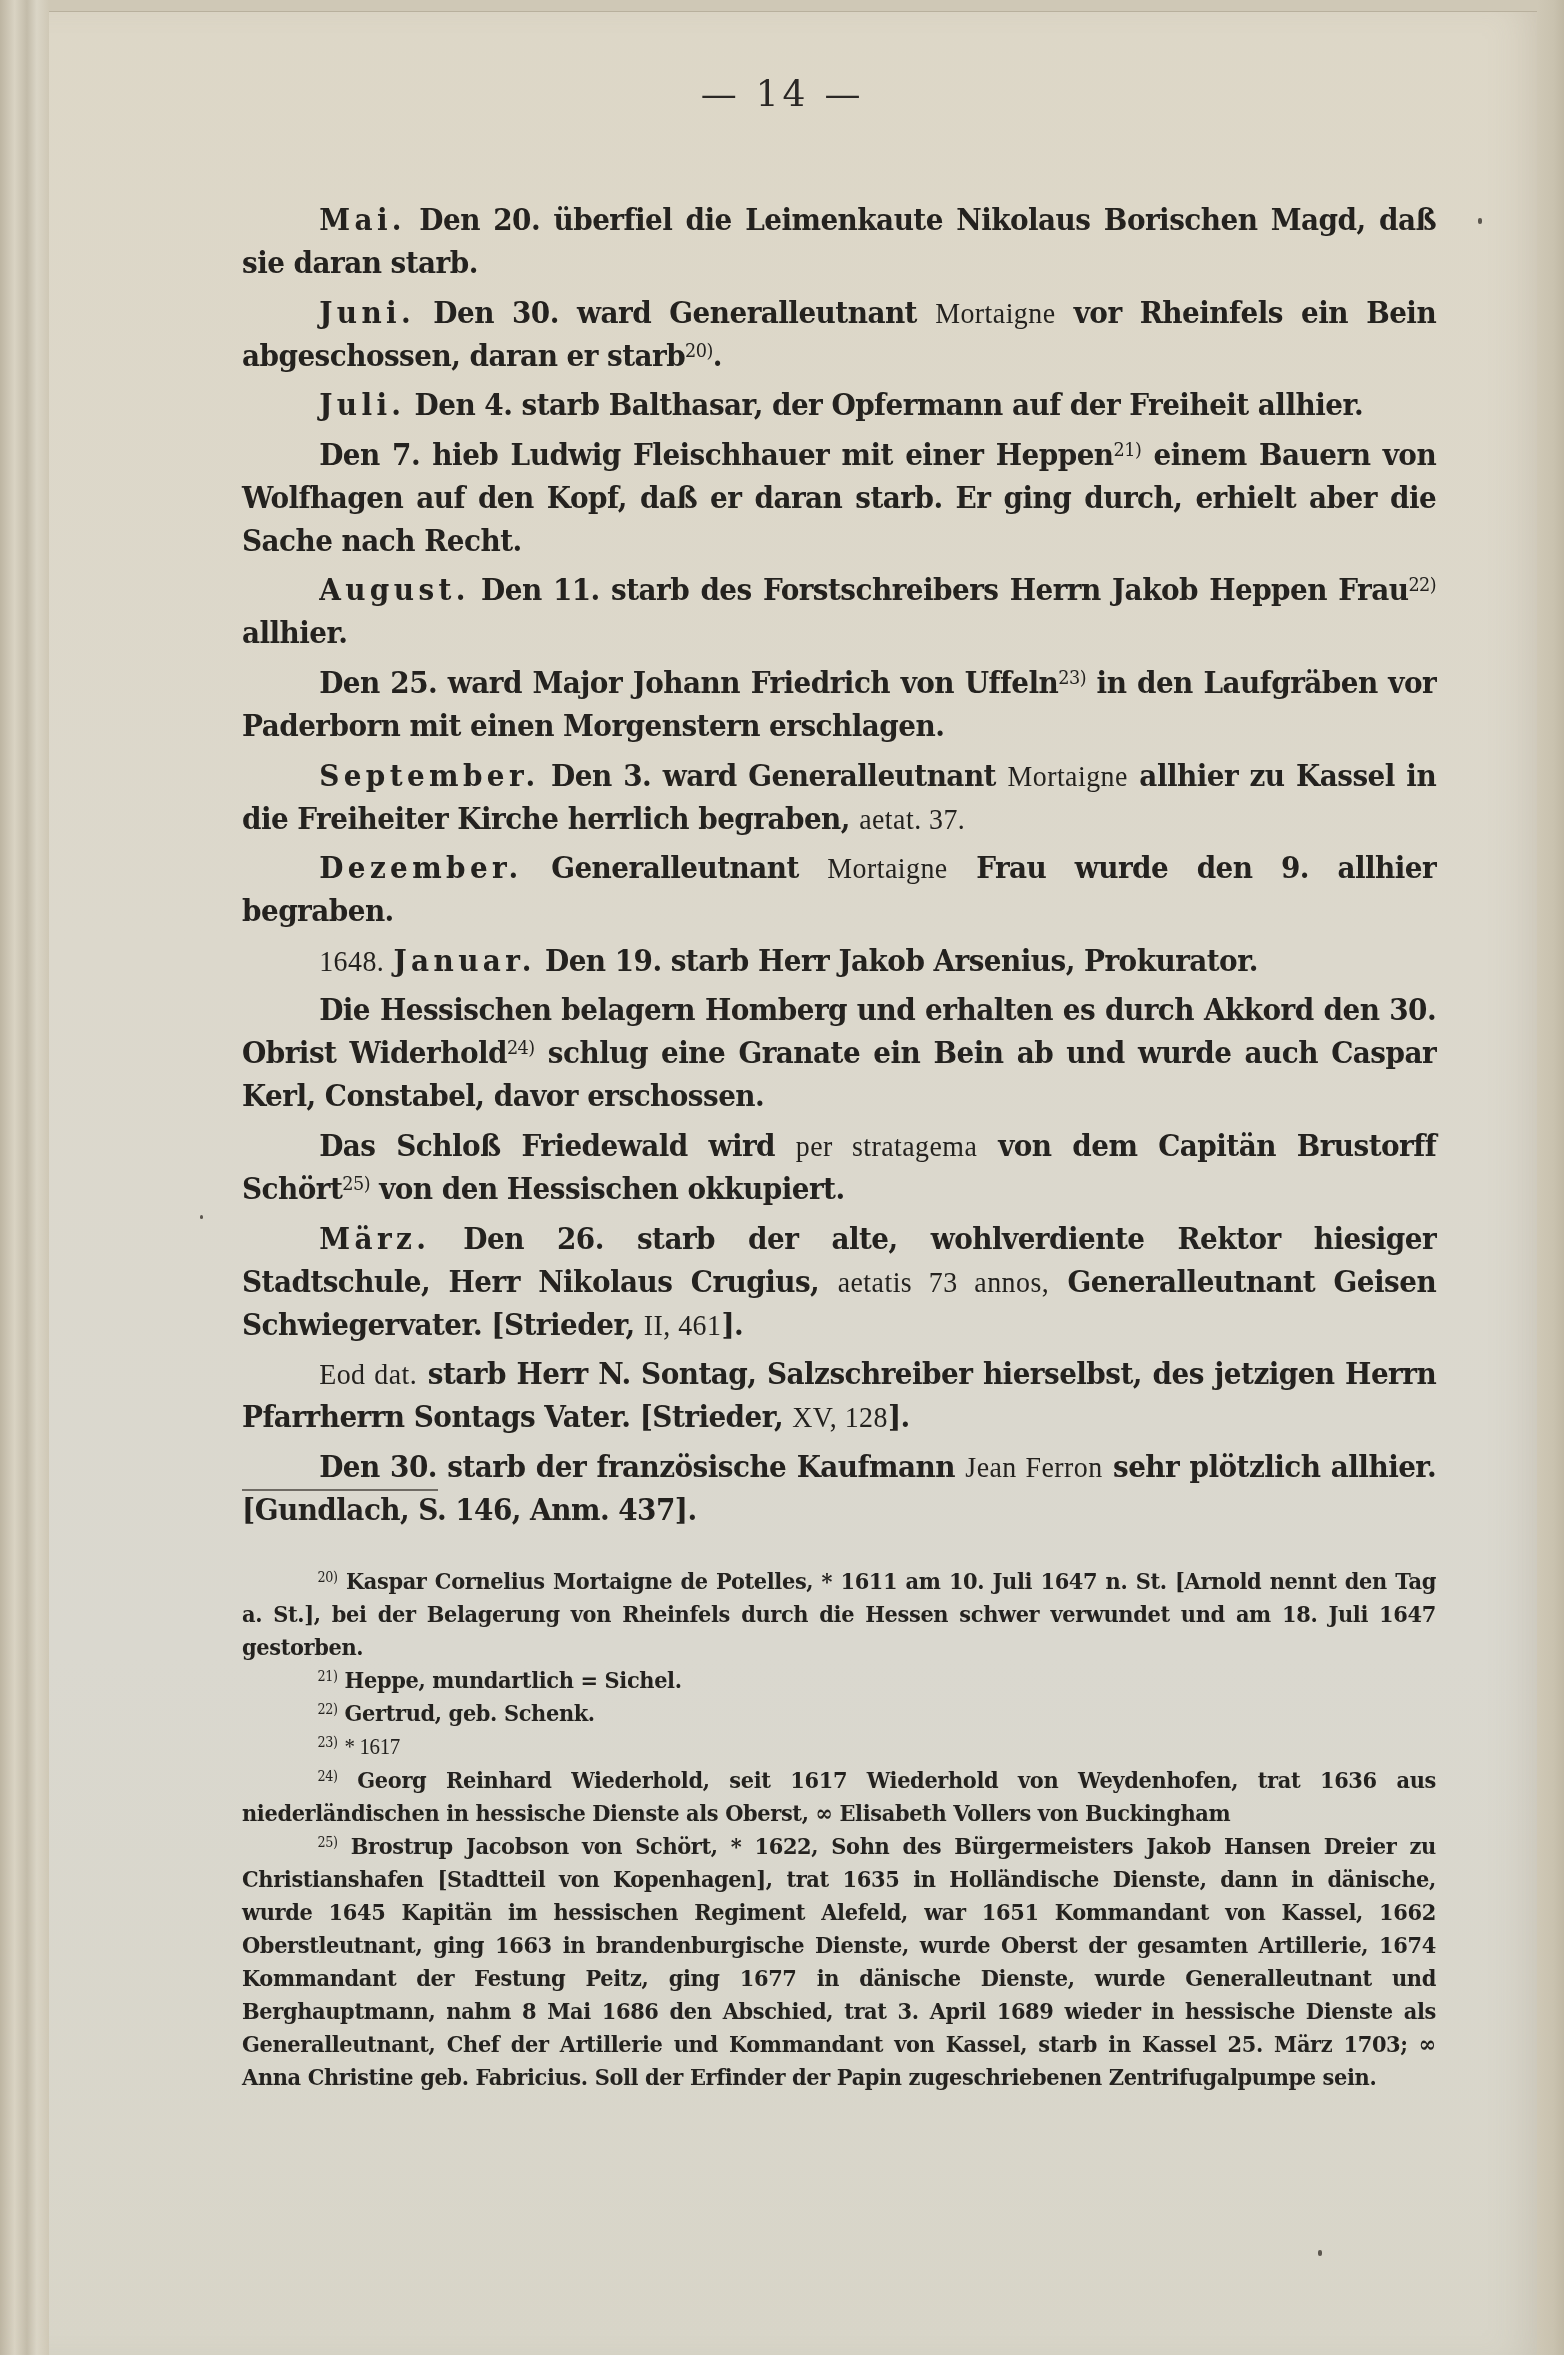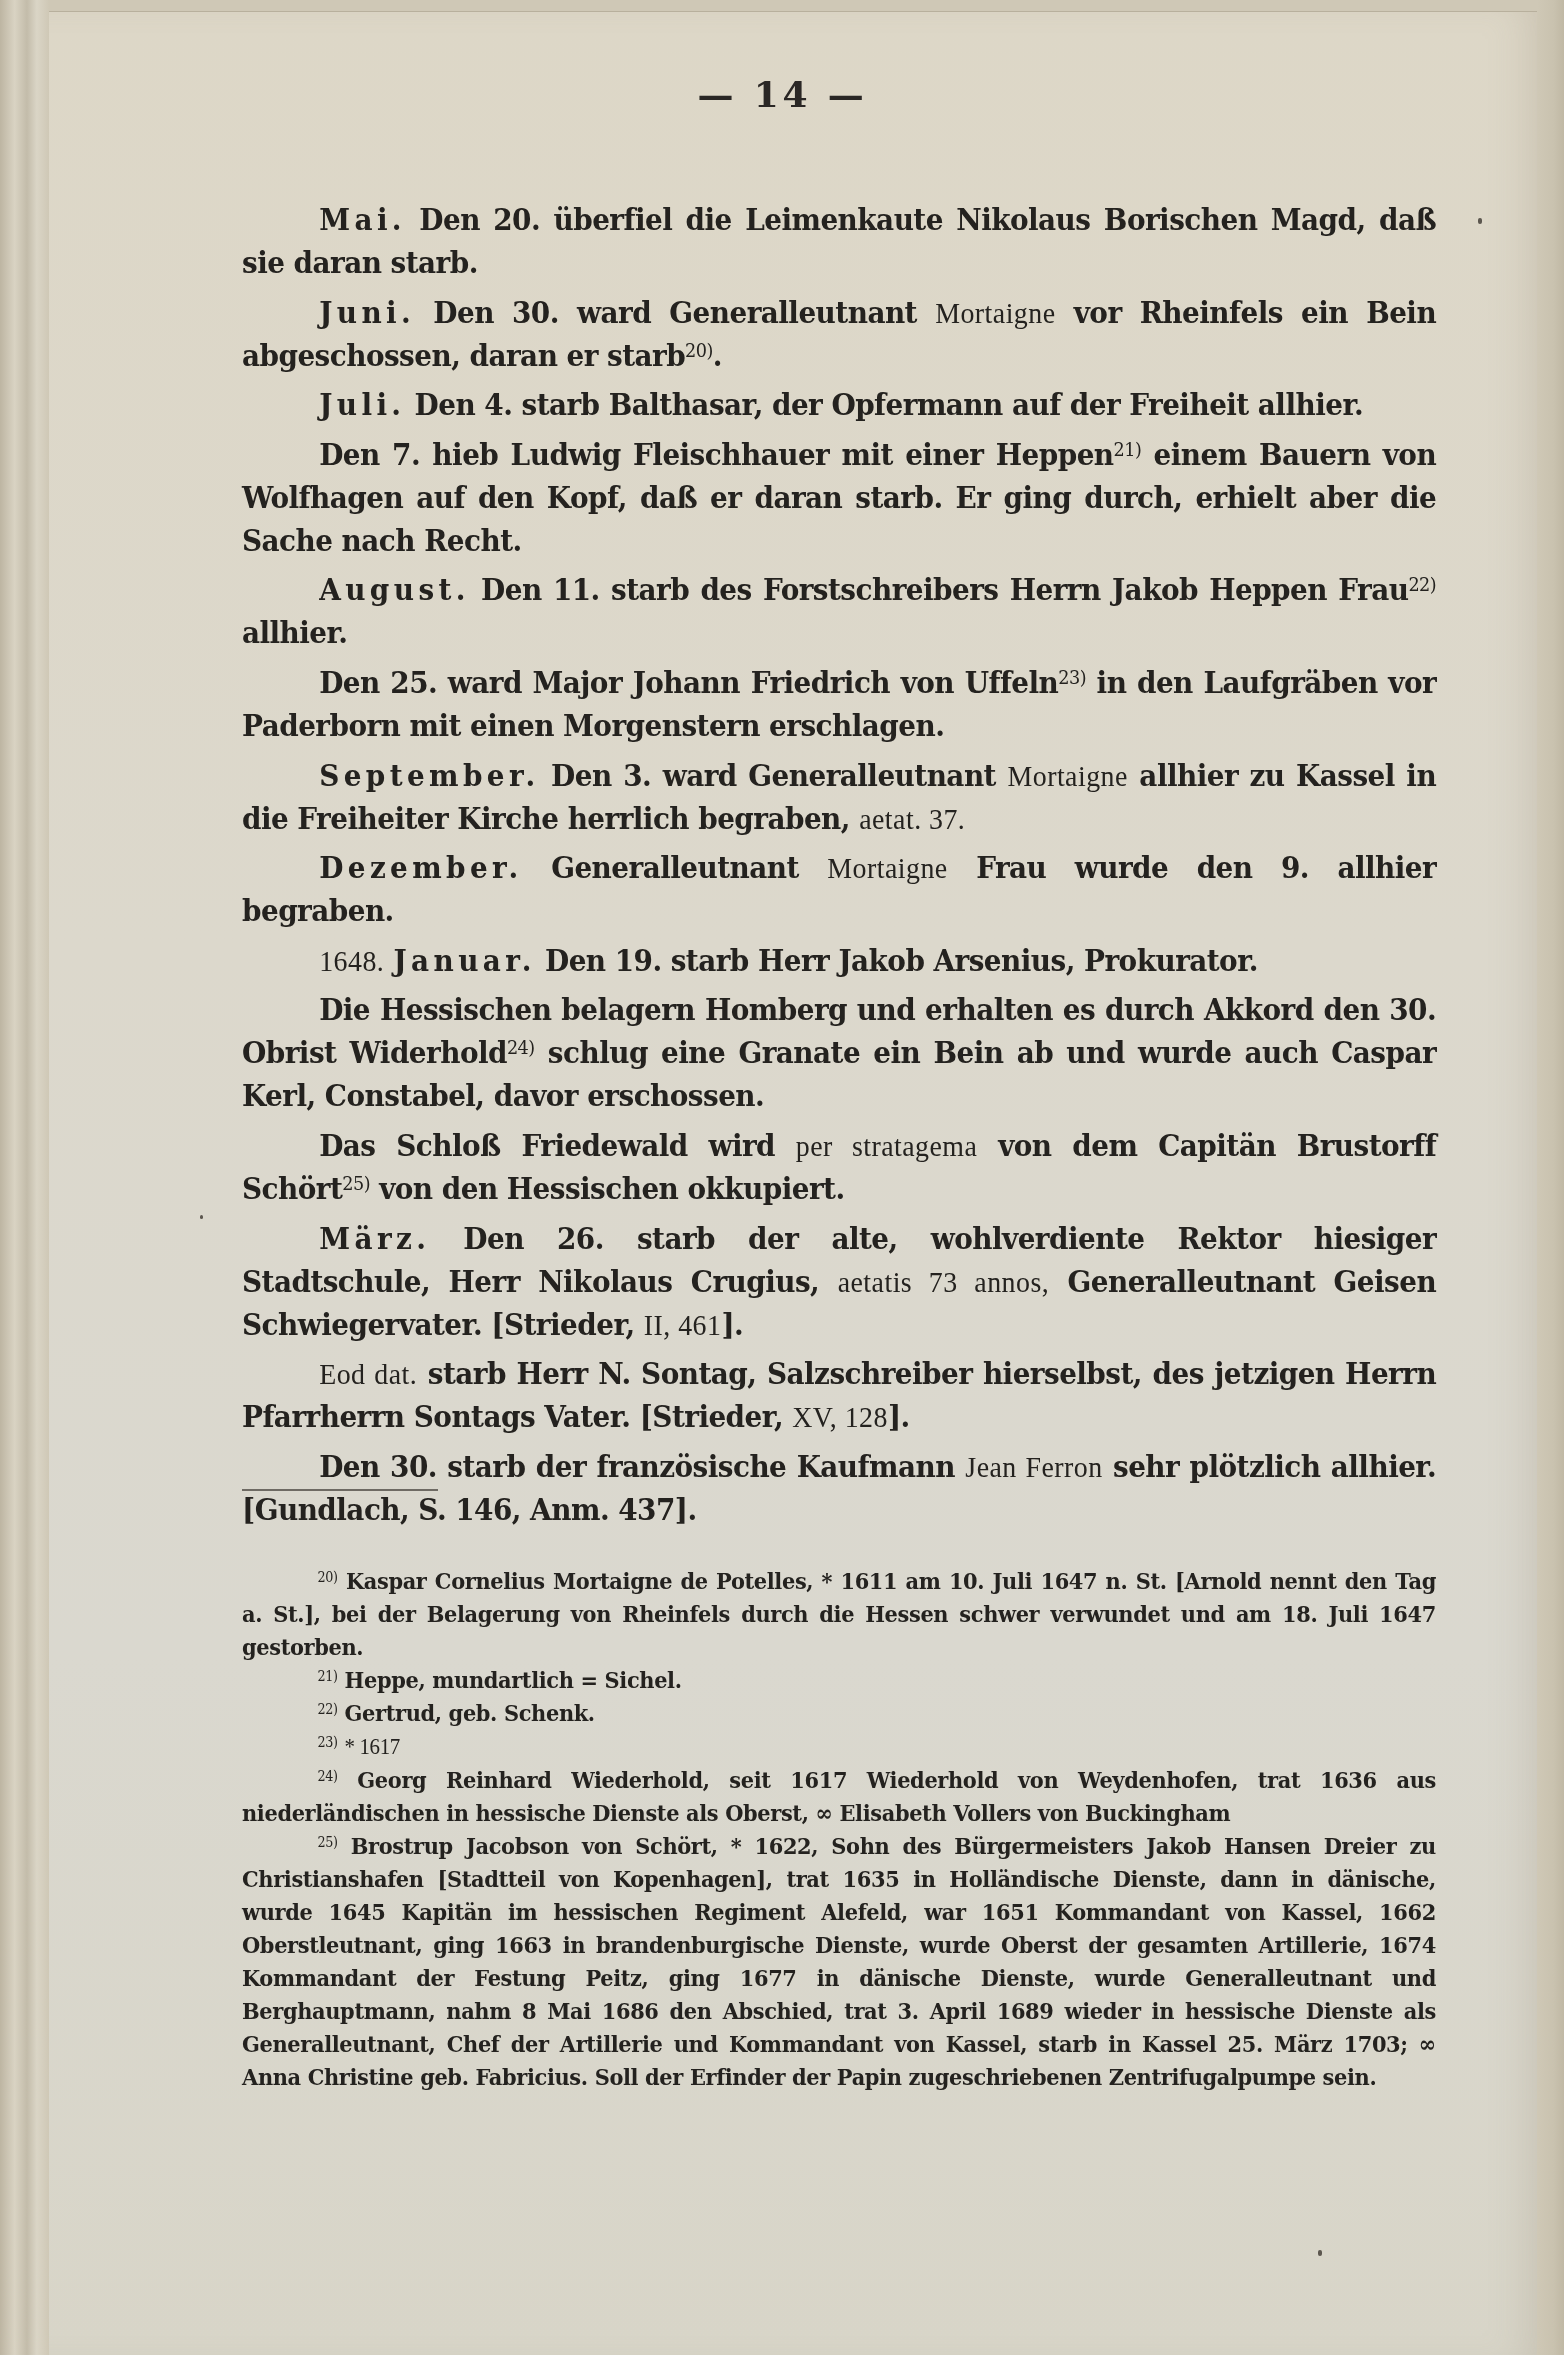--- a/index.html
+++ b/index.html
@@ -40,21 +40,20 @@
     }
     .page-number {
       position: absolute;
       top: 73px;
       left: 0;
       width: 1565px;
       text-align: center;
       font-size: 36px;
       color: #2a2725;
       letter-spacing: 3.8px;
-      font-weight: bold;
     }
     .text-block {
       position: absolute;
       left: 242px;
       top: 158px;
       width: 1194px;
       color: #24221f;
       margin-top: 40px;
     }
     .para {

